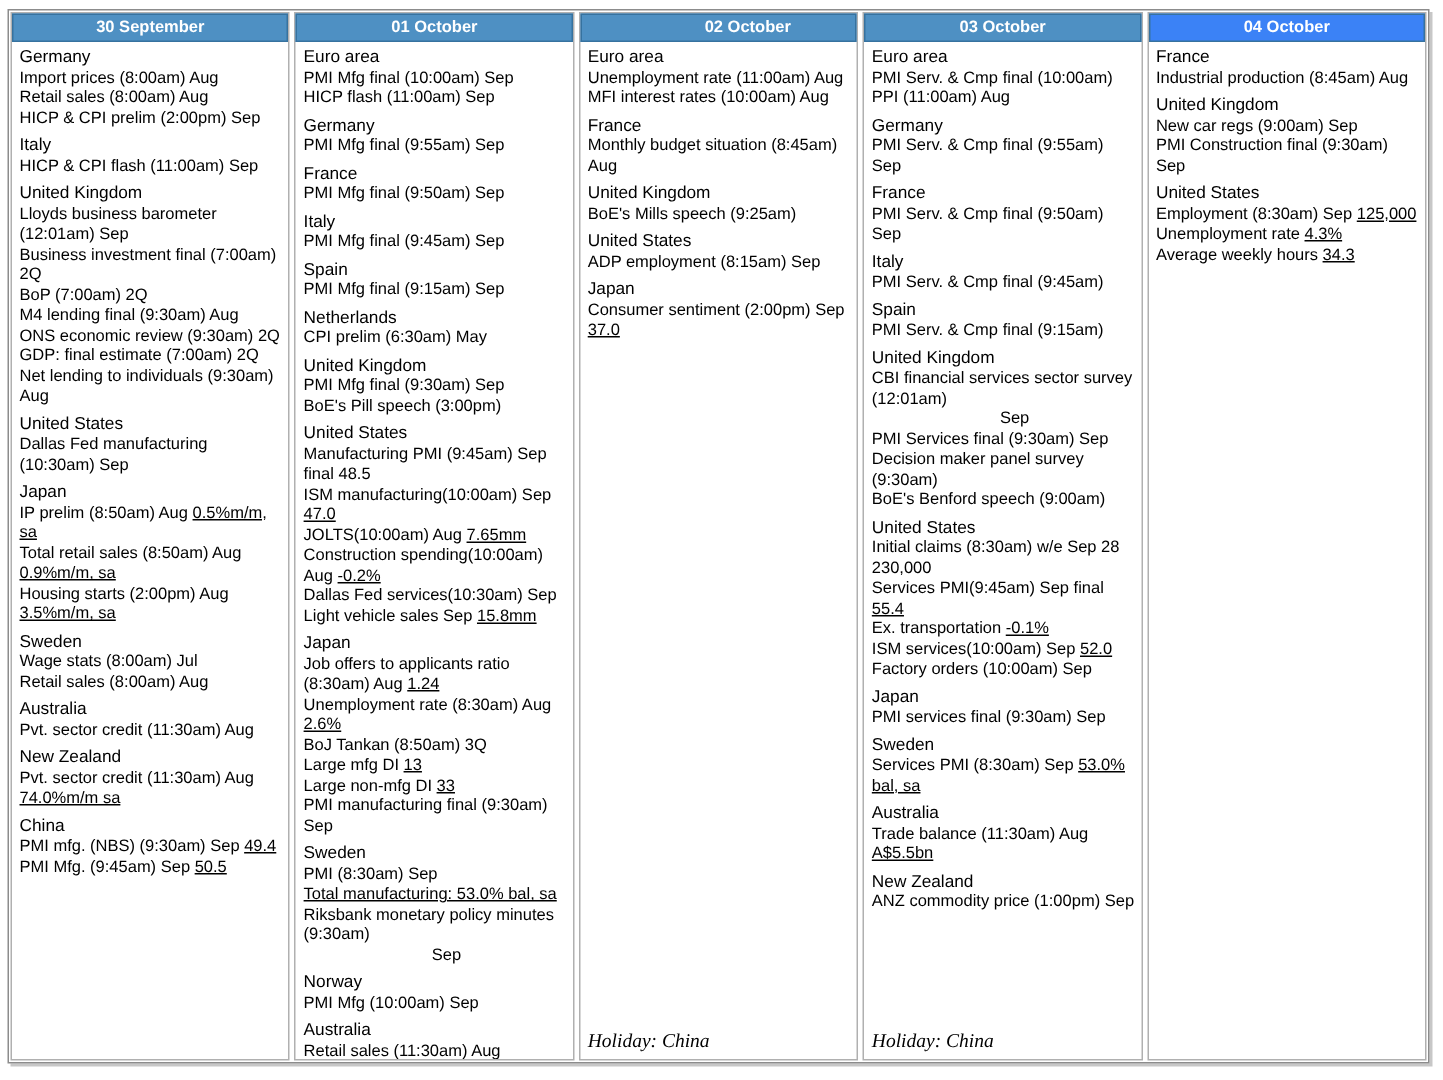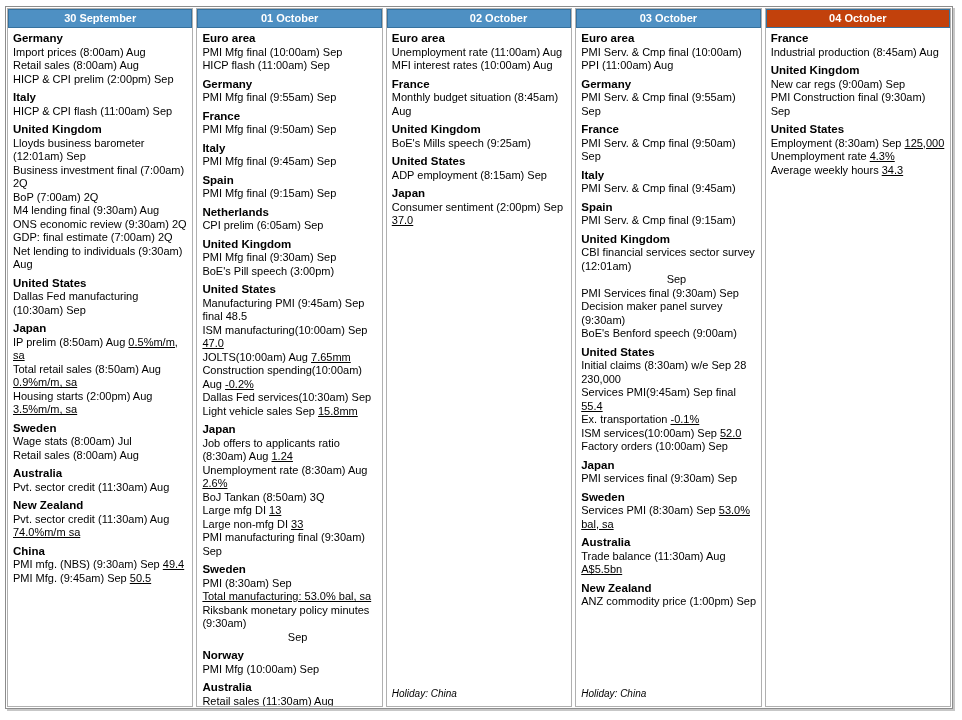--- a/index.html
+++ b/index.html
@@ -20,25 +20,25 @@
     font-weight:bold;font-size:11px;line-height:15px;text-align:center;
     padding:1px 0;flex:0 0 auto;
   }
   .col-body{
     flex:1 1 auto;display:flex;flex-direction:column;
     padding:3px 4px 6px 5px;font-size:11px;line-height:13.5px;
     overflow:hidden;
   }
   .group{margin-top:5px;}
   .group:first-child{margin-top:1px;}
-  .country{font-weight:bold;font-size:11.5px;}
+  .country{font-weight:normal;font-size:11.5px;}
   .event{white-space:normal;}
   .event .u{text-decoration:underline;}
   .cont-line{padding-left:15px;text-align:center;}
-  .holiday{margin-top:auto;padding-top:10px;font-style:italic;font-size:10px;}
+  .holiday{margin-top:auto;padding-top:10px;font-style:italic;font-size:13px;font-family:Liberation Serif, serif;}
 </style>
 </head>
 <body>
 
 <div class="frame" style="border-color: rgb(140, 140, 140);">
     <div class="col" style="border-color: rgb(176, 176, 176);">
       <div class="col-header" style="background: rgb(78, 144, 195); border-color: rgb(54, 114, 159); color: rgb(255, 255, 255);">30 September</div>
       <div class="col-body">
         <div class="group">
           <div class="country">Germany</div>
@@ -109,21 +109,21 @@
         <div class="group">
           <div class="country">Italy</div>
           <div class="event"><span class="t">PMI Mfg final (9:45am) Sep</span></div>
         </div>
         <div class="group">
           <div class="country">Spain</div>
           <div class="event"><span class="t">PMI Mfg final (9:15am) Sep</span></div>
         </div>
         <div class="group">
           <div class="country">Netherlands</div>
-          <div class="event"><span class="t">CPI prelim (6:05am) Sep</span></div>
+          <div class="event"><span class="t">CPI prelim (6:30am) May</span></div>
         </div>
         <div class="group">
           <div class="country">United Kingdom</div>
           <div class="event"><span class="t">PMI Mfg final (9:30am) Sep</span></div>
           <div class="event"><span class="t">BoE's Pill speech (3:00pm)</span></div>
         </div>
         <div class="group">
           <div class="country">United States</div>
           <div class="event"><span class="t">Manufacturing PMI (9:45am) Sep final 48.5</span></div>
           <div class="event"><span class="t">ISM manufacturing(10:00am) Sep </span><span class="u">47.0</span></div>
@@ -238,21 +238,21 @@
           <div class="event"><span class="t">Trade balance (11:30am) Aug </span><span class="u">A$5.5bn</span></div>
         </div>
         <div class="group">
           <div class="country">New Zealand</div>
           <div class="event"><span class="t">ANZ commodity price (1:00pm) Sep</span></div>
         </div>
         <div class="holiday">Holiday: China</div>
       </div>
     </div>
     <div class="col" style="border-color: rgb(176, 176, 176);">
-      <div class="col-header" style="background: #c2410c; border-color: rgb(54, 114, 159); color: rgb(255, 255, 255);">04 October</div>
+      <div class="col-header" style="background: #3b82f6; border-color: rgb(54, 114, 159); color: rgb(255, 255, 255);">04 October</div>
       <div class="col-body">
         <div class="group">
           <div class="country">France</div>
           <div class="event"><span class="t">Industrial production (8:45am) Aug</span></div>
         </div>
         <div class="group">
           <div class="country">United Kingdom</div>
           <div class="event"><span class="t">New car regs (9:00am) Sep</span></div>
           <div class="event"><span class="t">PMI Construction final (9:30am) Sep</span></div>
         </div>

